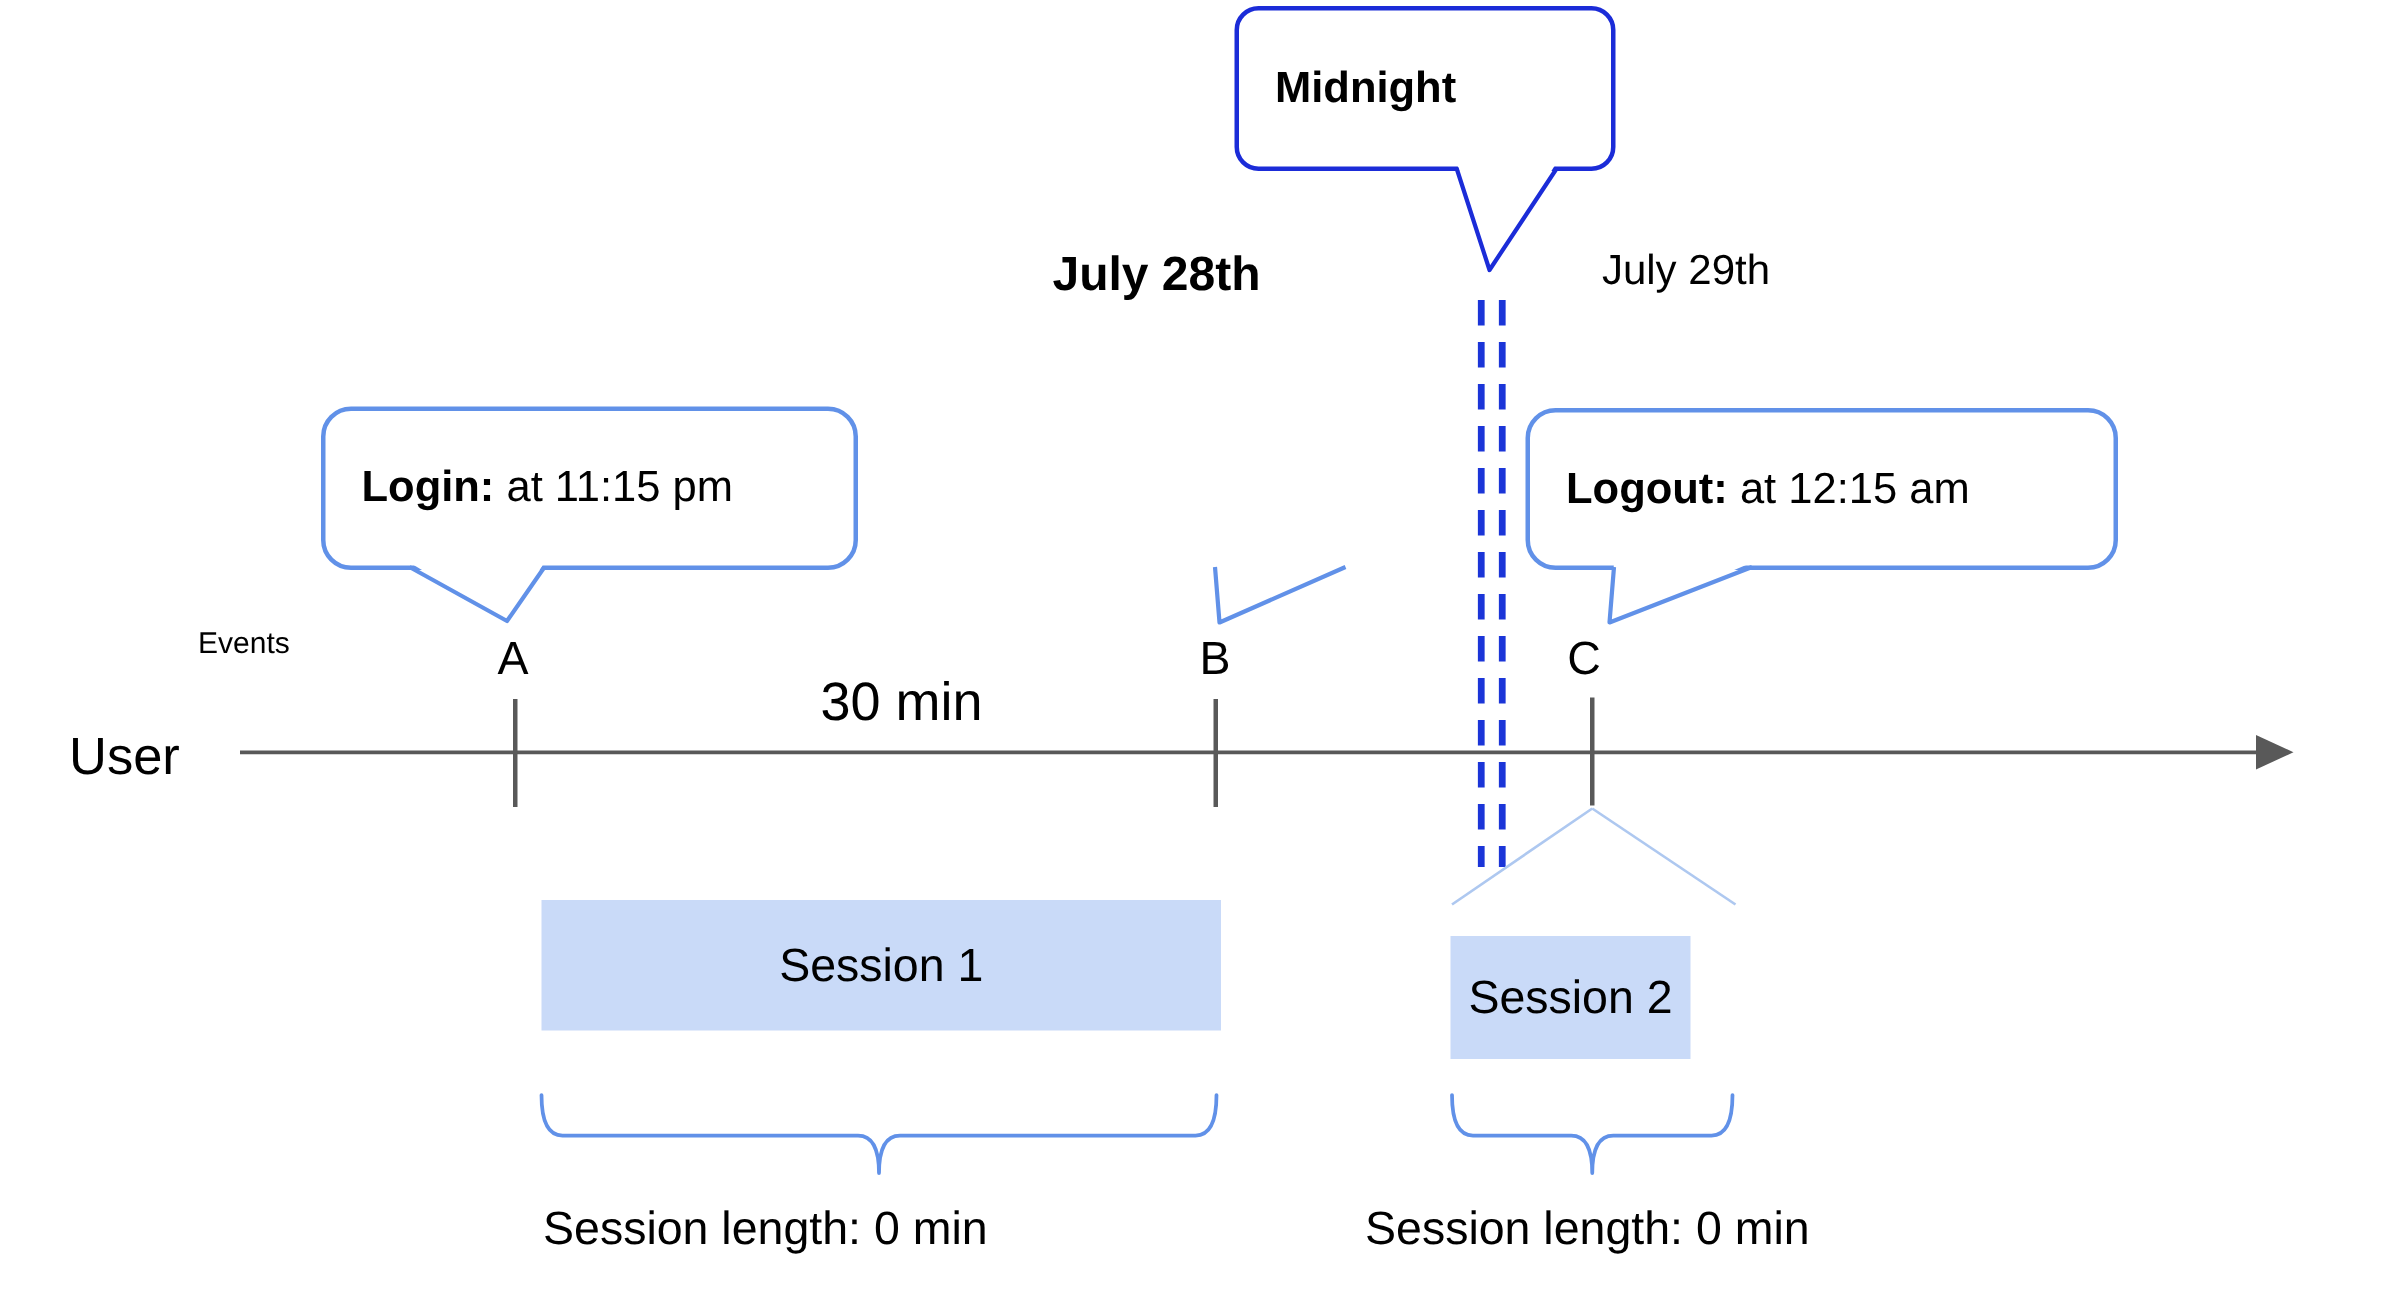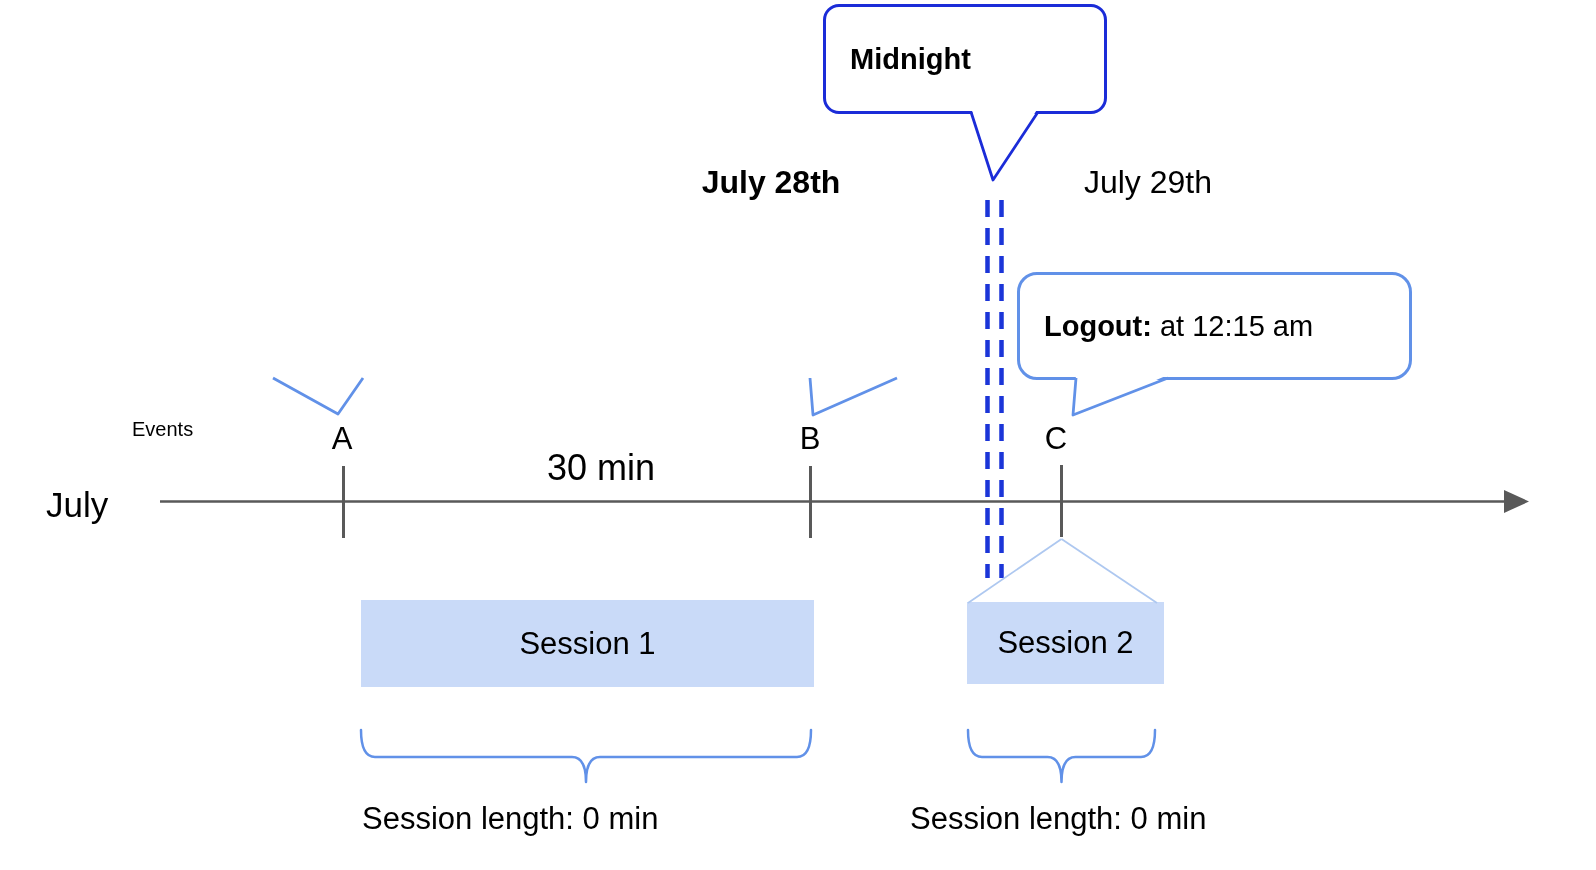--- a/index.html
+++ b/index.html
@@ -36,44 +36,47 @@
   .tailedge  { fill: none; stroke: var(--callout-border-light, #6191e8); stroke-width: 2.8px;
                stroke-linejoin: round; }
   .tailedge.dark { stroke: var(--callout-border-dark, #1b2cd8); }
 </style>
 </head>
 <body>
 
 <div class="canvas">
 
   <div class="lbl" style="left:671px; top:165px; width:200px; text-align:center; font-size:32px;font-weight:bold;">July 28th</div>
-  <div class="lbl" style="left:1048px; top:165px; width:200px; text-align:center; font-size:32px;">July 29th</div>
+  <div class="lbl" style="left:1024px; top:165px; width:200px; text-align:center; font-size:28px;">July 29th</div>
 
-  <div class="bubble dark" style="left:823px; top:4px; width:284px; height:110px;">
+  <div class="bubble dark" style="left:823px; top:4px; width:254px; height:110px;">
     <span class="pad" style="font-weight:bold;">Midnight</span>
   </div>
 
+  <div class="bubble" style="left:214px; top:271px; width:358px; height:109px;">
+    <span class="pad"><b>Login:</b><span> at 11:15 pm</span></span>
+  </div>
 
 
   <div class="bubble" style="left:1017px; top:272px; width:395px; height:108px;">
     <span class="pad"><b>Logout:</b><span> at 12:15 am</span></span>
   </div>
 
   <div class="lbl" style="left:132px; top:418px; font-size:20px;">Events</div>
-  <div class="lbl" style="left:46px; top:486px; font-size:35px;">July</div>
+  <div class="lbl" style="left:46px; top:486px; font-size:35px;">User</div>
   <div class="lbl" style="left:547px; top:448px; font-size:36px;">30 min</div>
 
   <div class="lbl" style="left:320px; top:422px; width:44px; text-align:center; font-size:31px;">A</div>
   <div class="lbl" style="left:788px; top:422px; width:44px; text-align:center; font-size:31px;">B</div>
   <div class="lbl" style="left:1034px; top:422px; width:44px; text-align:center; font-size:31px;">C</div>
 
   <div class="session-box" style="left:361px; top:600px; width:453px; height:87px;align-items:center;">
     <span>Session 1</span>
   </div>
-  <div class="session-box" style="left:967px; top:602px; width:197px; height:82px;">
+  <div class="session-box" style="left:967px; top:624px; width:160px; height:82px;">
     <span>Session 2</span>
   </div>
 
   <div class="lbl" style="left:362px; top:802px; font-size:31px;">Session length: 0 min</div>
   <div class="lbl" style="left:910px; top:802px; font-size:31px;">Session length: 0 min</div>
 
   <svg class="overlay" width="1596" height="870" viewBox="0 0 1596 870">
 
     <line class="tl" x1="160" y1="501.5" x2="1506" y2="501.5"></line>
     <polygon class="arrowhead" points="1504,490 1529,501.5 1504,513"></polygon>

